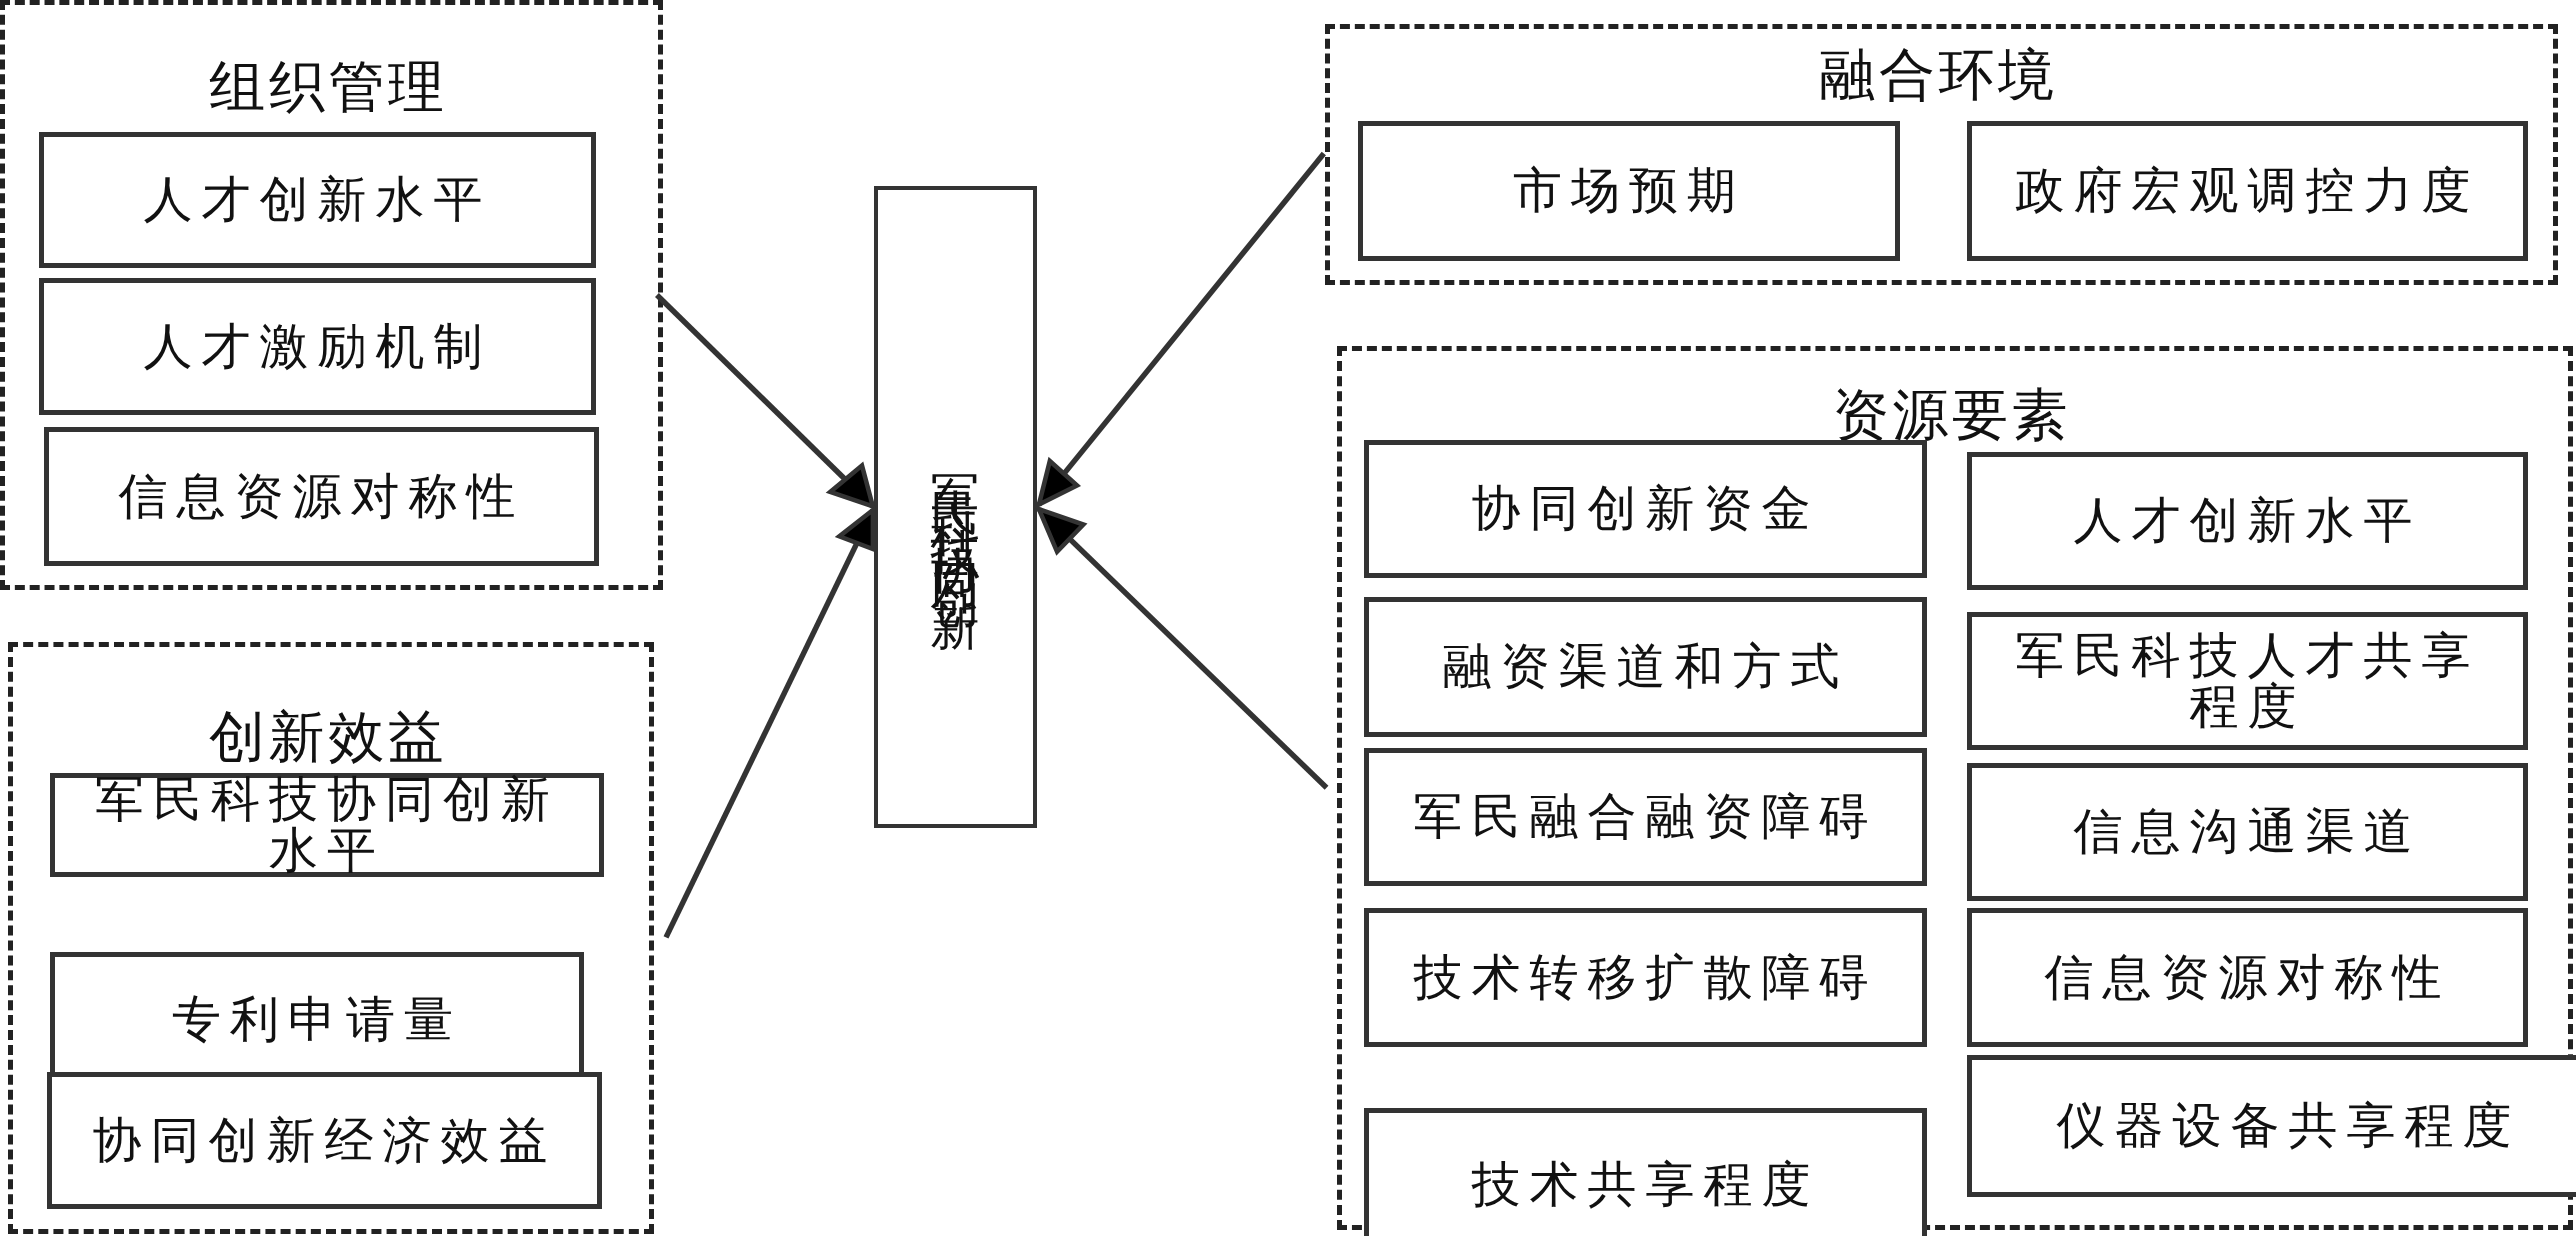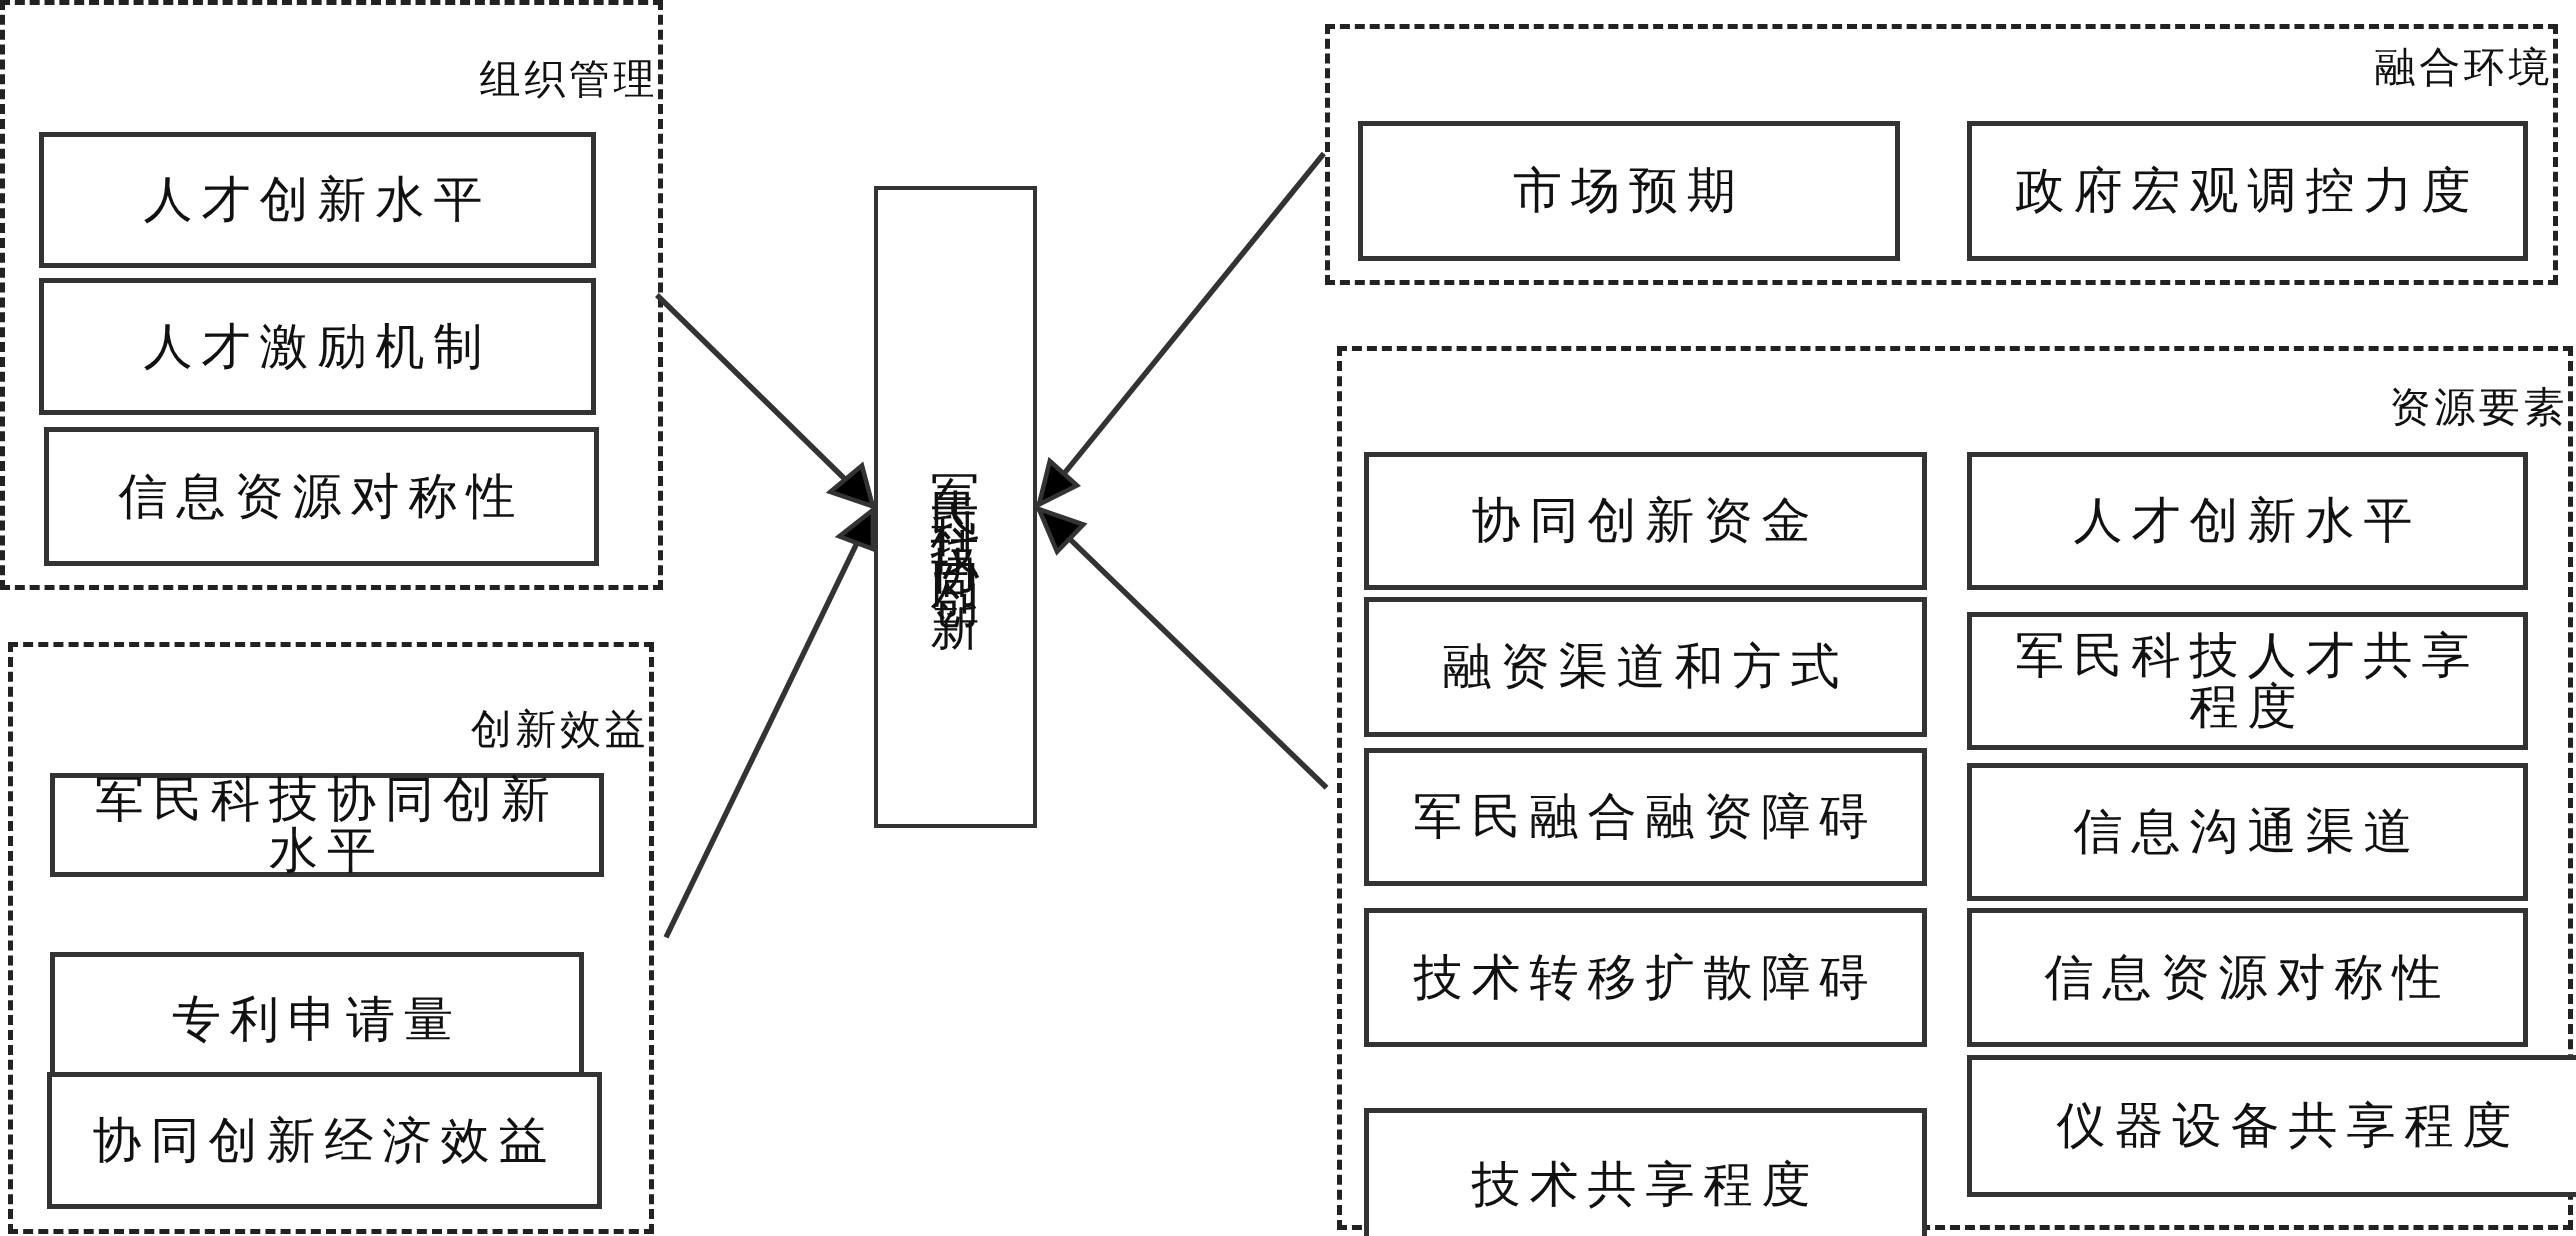--- a/index.html
+++ b/index.html
@@ -1,20 +1,20 @@
 <!DOCTYPE html>
 <html style="font-size:14.5px"><head>
   <meta charset="utf-8">
   <style>
     html, body { margin: 0; padding: 0; background: #ffffff; }
     body { width: 2576px; height: 1237px; position: relative; overflow: hidden;
            font-family: "DejaVu Serif", "Liberation Serif", serif; color: #111; }
     .group { position: absolute; border: 5.4px dashed #222; box-sizing: border-box; }
-    .group-title { position: absolute; left: 0; right: 0; text-align: right;
-                   font-size: 41px; letter-spacing: 3.6px; color: #111; line-height: 1; }
+    .group-title { position: absolute; left: 0; right: 6px; text-align: center;
+                   font-size: 56px; letter-spacing: 3.6px; color: #111; line-height: 1; }
     .node { position: absolute; border: 5.4px solid #333; box-sizing: border-box; background: #fff;
             display: flex; align-items: center; justify-content: center; text-align: center;
             font-size: 49px; letter-spacing: 9px; line-height: 1.05; padding: 0 18px; color: #111; }
     .node span { display: block; }
     .center { position: absolute; border: 4.5px solid #333; box-sizing: border-box; background: #fff;
               display: flex; align-items: center; justify-content: center; }
     .center span { writing-mode: vertical-rl; text-orientation: upright; font-size: 49px;
                    letter-spacing: 18px; line-height: 1; color: #111; }
     svg.arrows { position: absolute; left: 0; top: 0; }
   </style>
@@ -57,21 +57,21 @@
 <div class="node" style="left:1358px; top:121px; width:542px; height:140px;">
     <span>市场预期</span>
   </div>
 <div class="node" style="left:1967px; top:121px; width:561px; height:140px;">
     <span>政府宏观调控力度</span>
   </div>
 
 <div class="group" style="left:1337px; top:346px; width:1236px; height:884px;">
   <div class="group-title" style="top:36px;">资源要素</div>
 </div>
-<div class="node" style="left:1364px; top:452px; width:563px; height:138px;">
+<div class="node" style="left:1364px; top:440px; width:563px; height:138px;">
     <span>协同创新资金</span>
   </div>
 <div class="node" style="left:1364px; top:597px; width:563px; height:140px;">
     <span>融资渠道和方式</span>
   </div>
 <div class="node" style="left:1364px; top:748px; width:563px; height:138px;">
     <span>军民融合融资障碍</span>
   </div>
 <div class="node" style="left:1364px; top:908px; width:563px; height:139px;">
     <span>技术转移扩散障碍</span>

